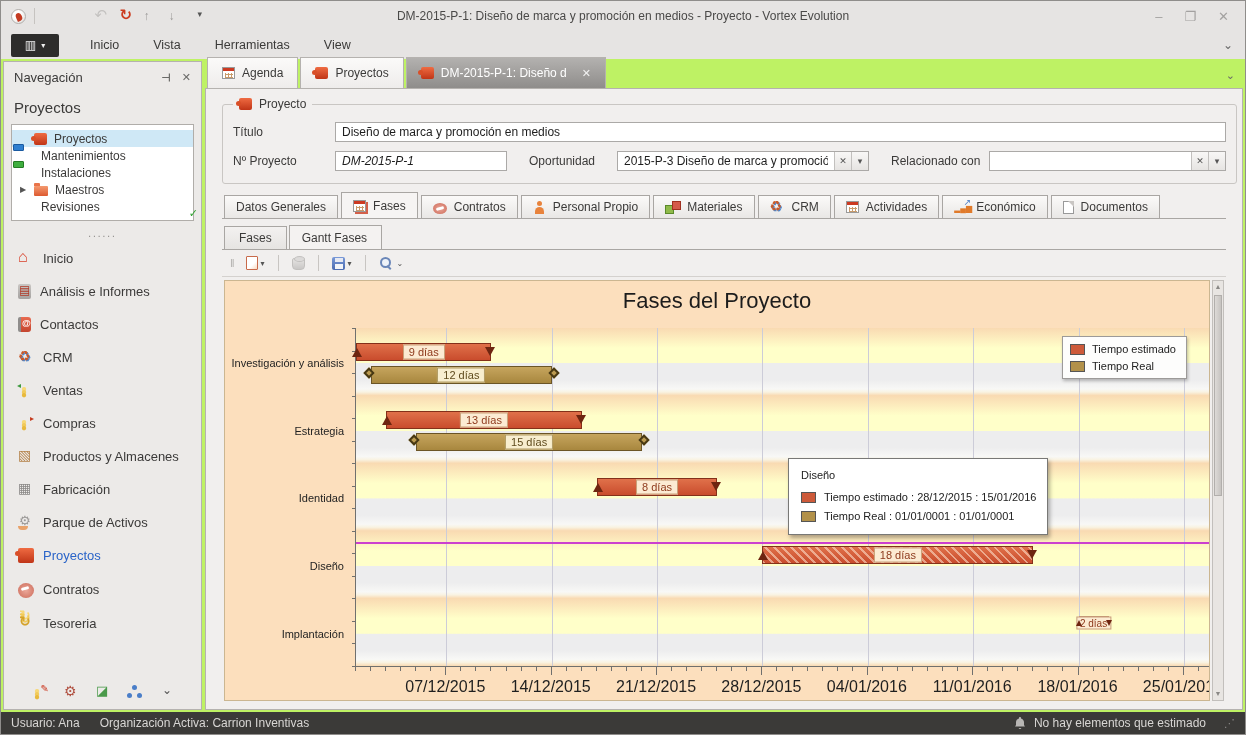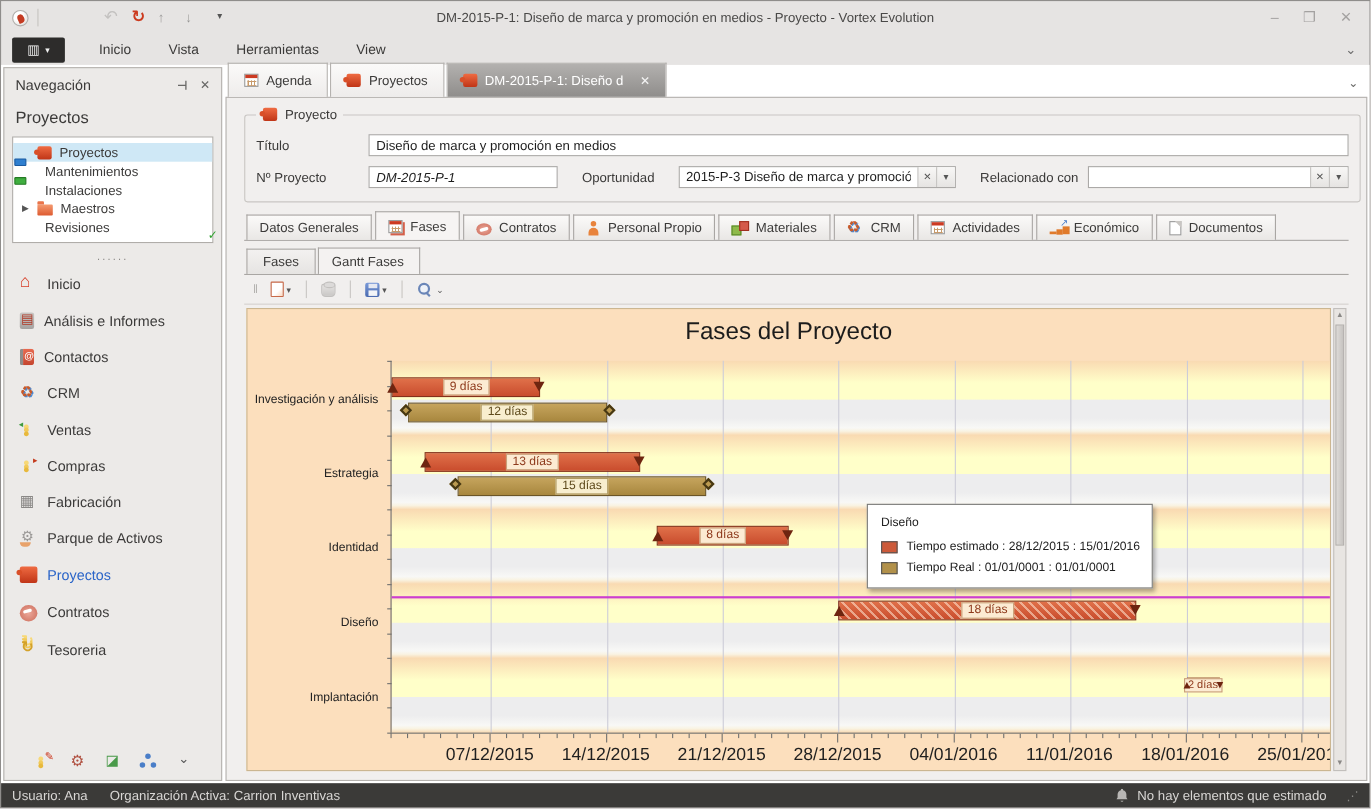--- a/index.html
+++ b/index.html
@@ -31,21 +31,21 @@
 
   
   .ribbonbar { height:28px; display:flex; align-items:center; padding:0 10px; position:relative; flex:0 0 auto; }
   .menu-btn { width:48px; height:23px; background:#2d2c2b; border-radius:2px; color:#f0f0f0; display:flex; align-items:center; justify-content:center; gap:5px; margin-right:14px; }
   .menu-btn .bars { font-size:12px; }
   .menu-btn .dd { font-size:8px; }
   .ribbon-tab { padding:0 17px; font-size:12.5px; color:#3b3a39; }
   .ribbon-chevron { position:absolute; right:12px; color:#6a6a6a; font-size:12px; }
 
   
-  .main-row { flex:1 1 auto; display:flex; min-height:0; background:#ffffff; padding:2px; gap:3px; }
+  .main-row { flex:1 1 auto; display:flex; min-height:0; background:#bef264; padding:2px; gap:3px; }
 
   
   .sidebar { width:199px; flex:0 0 auto; background:#eceae8; border:1px solid #b5b2af; display:flex; flex-direction:column; min-height:0; }
   .side-header { display:flex; align-items:center; padding:8px 10px 4px; font-size:13px; color:#3b3a39; }
   .side-header .sp { margin-left:auto; display:flex; gap:12px; color:#6a6a68; font-size:11px; }
   .pin-glyph { display:inline-block; transform:rotate(90deg); font-weight:bold; }
   .side-section { font-size:15px; padding:10px 10px 8px; color:#3b3a39; }
   .tree { background:#fff; border:1px solid #b0ada9; margin:0 7px; padding:5px 0; }
   .tree-row { display:flex; align-items:center; height:17px; padding-left:22px; font-size:12px; gap:7px; position:relative; }
   .tree-row.selected { background:#cfe8f6; }
@@ -311,20 +311,24 @@
             <span class="ni crm-icon"></span>
             <span class="nav-label">CRM</span>
           </div>
           <div class="nav-item">
             <span class="ni sales-icon coins"></span>
             <span class="nav-label">Ventas</span>
           </div>
           <div class="nav-item">
             <span class="ni purchases-icon coins"></span>
             <span class="nav-label">Compras</span>
+          </div>
+          <div class="nav-item">
+            <span class="ni products-icon"></span>
+            <span class="nav-label">Productos y Almacenes</span>
           </div>
           <div class="nav-item">
             <span class="ni manufacturing-icon"></span>
             <span class="nav-label">Fabricación</span>
           </div>
           <div class="nav-item">
             <span class="ni assets-icon"></span>
             <span class="nav-label">Parque de Activos</span>
           </div>
           <div class="nav-item active">
@@ -593,20 +597,30 @@
                   <span class="xtick" style="left: 842.947px; height: 4px;"></span>
                   <span class="xlab" style="left: 90.3158px;">07/12/2015</span>
                   <span class="xlab" style="left: 195.684px;">14/12/2015</span>
                   <span class="xlab" style="left: 301.053px;">21/12/2015</span>
                   <span class="xlab" style="left: 406.421px;">28/12/2015</span>
                   <span class="xlab" style="left: 511.789px;">04/01/2016</span>
                   <span class="xlab" style="left: 617.158px;">11/01/2016</span>
                   <span class="xlab" style="left: 722.526px;">18/01/2016</span>
                   <span class="xlab" style="left: 827.895px;">25/01/2016</span>
                 </div>
+              <div class="legend" id="legend">
+                  <div class="leg-row">
+                    <span class="leg-swatch" style="background: rgb(205, 90, 58);"></span>
+                    <span>Tiempo estimado</span>
+                  </div>
+                  <div class="leg-row">
+                    <span class="leg-swatch" style="background: rgb(178, 145, 74);"></span>
+                    <span>Tiempo Real</span>
+                  </div>
+                </div>
               <div class="gtooltip">
                 <div class="tt-title">Diseño</div>
                 <div id="tt-rows">
                     <div class="tt-row">
                       <span class="tt-swatch" style="background: rgb(205, 90, 58);"></span>
                       <span>Tiempo estimado : 28/12/2015 : 15/01/2016</span>
                     </div>
                     <div class="tt-row">
                       <span class="tt-swatch" style="background: rgb(178, 145, 74);"></span>
                       <span>Tiempo Real : 01/01/0001 : 01/01/0001</span>

